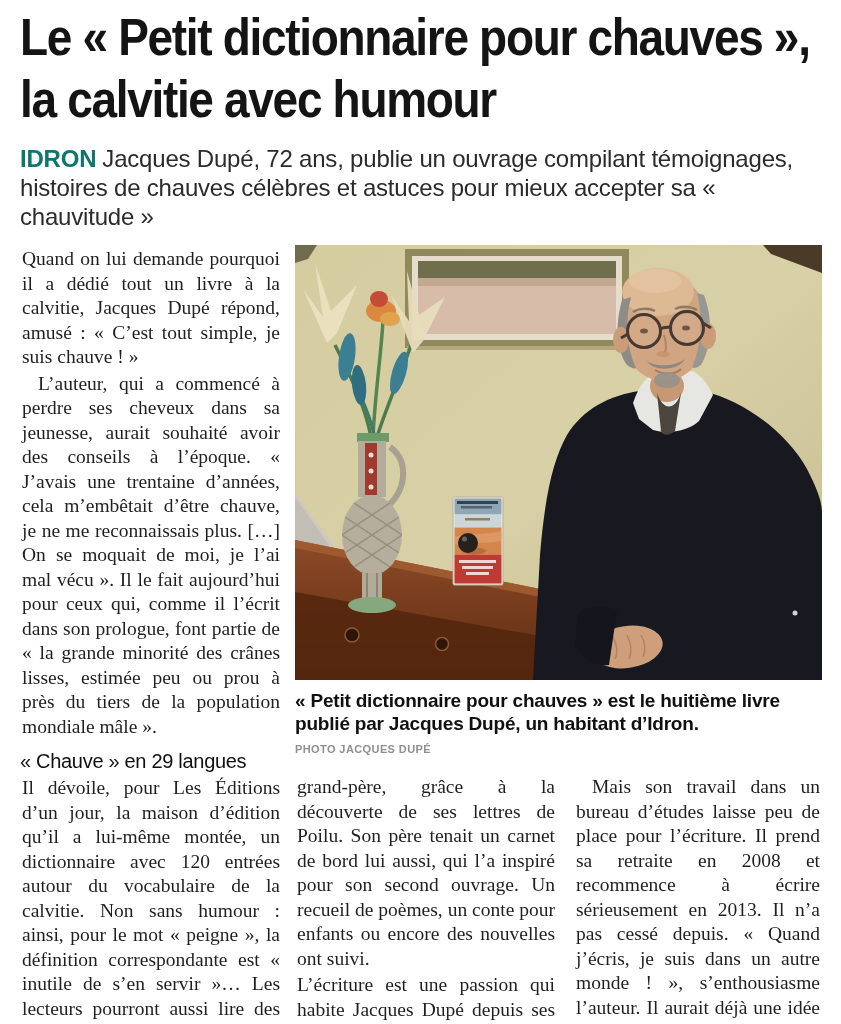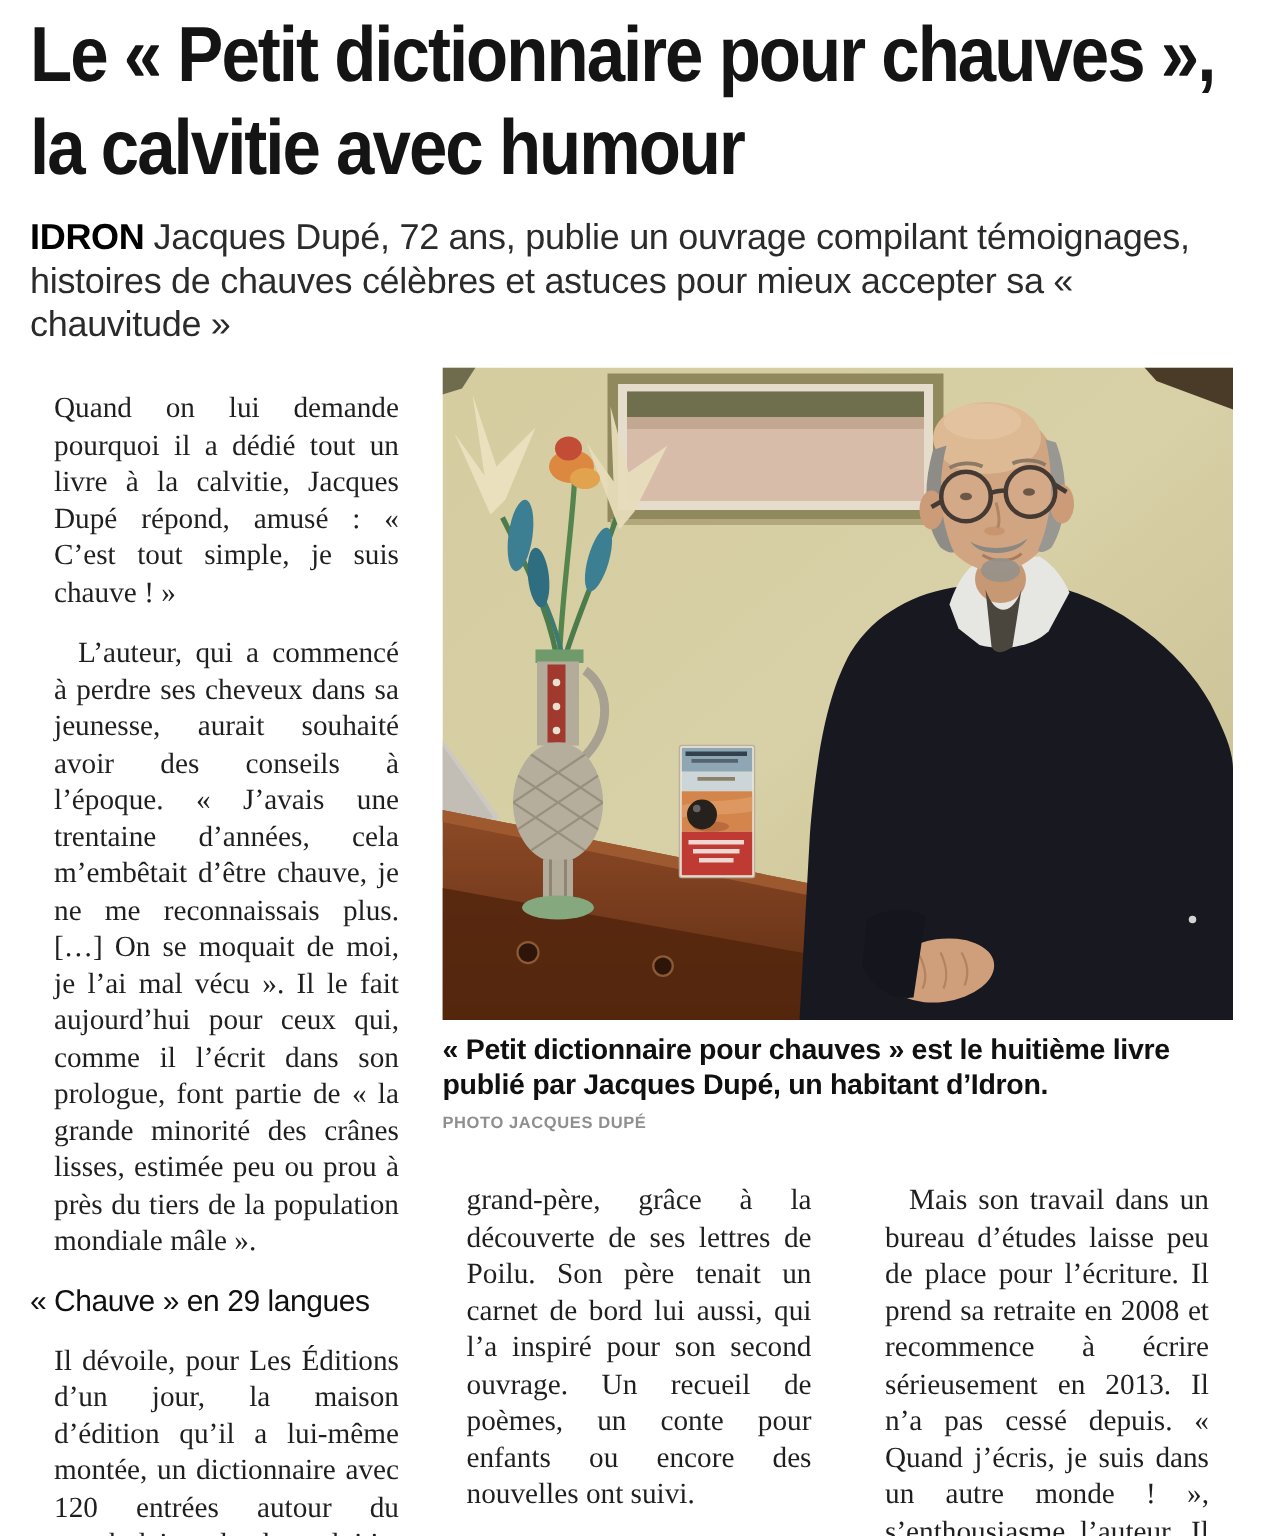--- a/index.html
+++ b/index.html
@@ -11,21 +11,21 @@
             font-size:52px;line-height:62px;color:#141414;
             width:930px;transform:scaleX(.885);transform-origin:0 0;
             letter-spacing:-1.5px;}
   .kicker{margin-top:14px;font-family:"Liberation Sans", sans-serif;
           font-size:24px;line-height:29px;color:#2b2b2b;letter-spacing:-.2px;width:812px;}
   .kicker .loc{font-weight:700;margin-right:6px;}
   
   .main{display:flex;padding:14px 19px 0 20px;}
   .col-left{width:262px;margin-right:13px;flex:none;}
   .right-block{width:527px;flex:none;}
-  .bodytext p{margin:16px;font-size:19.5px;line-height:24.5px;text-align:justify;
+  .bodytext p{margin:2px;font-size:19.5px;line-height:24.5px;text-align:justify;
               hyphens:auto;-webkit-hyphens:auto;}
   .bodytext p.indent{text-indent:16px;}
   .subhead{font-family:"Liberation Sans", sans-serif;font-weight:400;
            font-size:20px;line-height:23px;color:#101010;letter-spacing:-.3px;
            margin:11px 0 3px 0;}
   
   .photo{width:527px;height:435px;display:block;}
   .caption{margin-top:9px;font-family:"Liberation Sans", sans-serif;
            font-size:19px;line-height:23px;font-weight:700;color:#101010;
            letter-spacing:-.2px;}
@@ -35,21 +35,21 @@
   .col-mid{width:262px;margin-right:17px;flex:none;}
   .col-right{width:248px;flex:none;}
 </style>
 </head>
 <body>
 
 <div class="page">
 
   <div class="header">
     <div class="headline">Le « Petit dictionnaire pour chauves », la calvitie avec humour</div>
-    <div class="kicker"><span class="loc" style="color:#000000">IDRON</span><span>Jacques Dupé, 72 ans, publie un ouvrage compilant témoignages, histoires de chauves célèbres et astuces pour mieux accepter sa « chauvitude »</span></div>
+    <div class="kicker"><span class="loc" style="color:#0f766e">IDRON</span><span>Jacques Dupé, 72 ans, publie un ouvrage compilant témoignages, histoires de chauves célèbres et astuces pour mieux accepter sa « chauvitude »</span></div>
   </div>
 
   <div class="main">
 
     <div class="col-left bodytext">
       <p>Quand on lui demande pourquoi il a dédié tout un livre à la calvitie, Jacques Dupé répond, amusé : « C’est tout simple, je suis chauve ! »</p>
       <p class="indent">L’auteur, qui a commencé à perdre ses cheveux dans sa jeunesse, aurait souhaité avoir des conseils à l’époque. « J’avais une trentaine d’années, cela m’embêtait d’être chauve, je ne me reconnaissais plus. […] On se moquait de moi, je l’ai mal vécu ». Il le fait aujourd’hui pour ceux qui, comme il l’écrit dans son prologue, font partie de « la grande minorité des crânes lisses, estimée peu ou prou à près du tiers de la population mondiale mâle ».</p>
       <div class="subhead">« Chauve » en 29 langues</div>
       <p>Il dévoile, pour Les Éditions d’un jour, la maison d’édition qu’il a lui-même montée, un dictionnaire avec 120 entrées autour du vocabulaire de la calvitie. Non sans humour : ainsi, pour le mot « peigne », la définition correspondante est « inutile de s’en servir »… Les lecteurs pourront aussi lire des témoignages recueillis par l’auteur, découvrir des chauves célèbres et apprendre à traduire le mot « chauve »…en 29 langues !</p>
 

